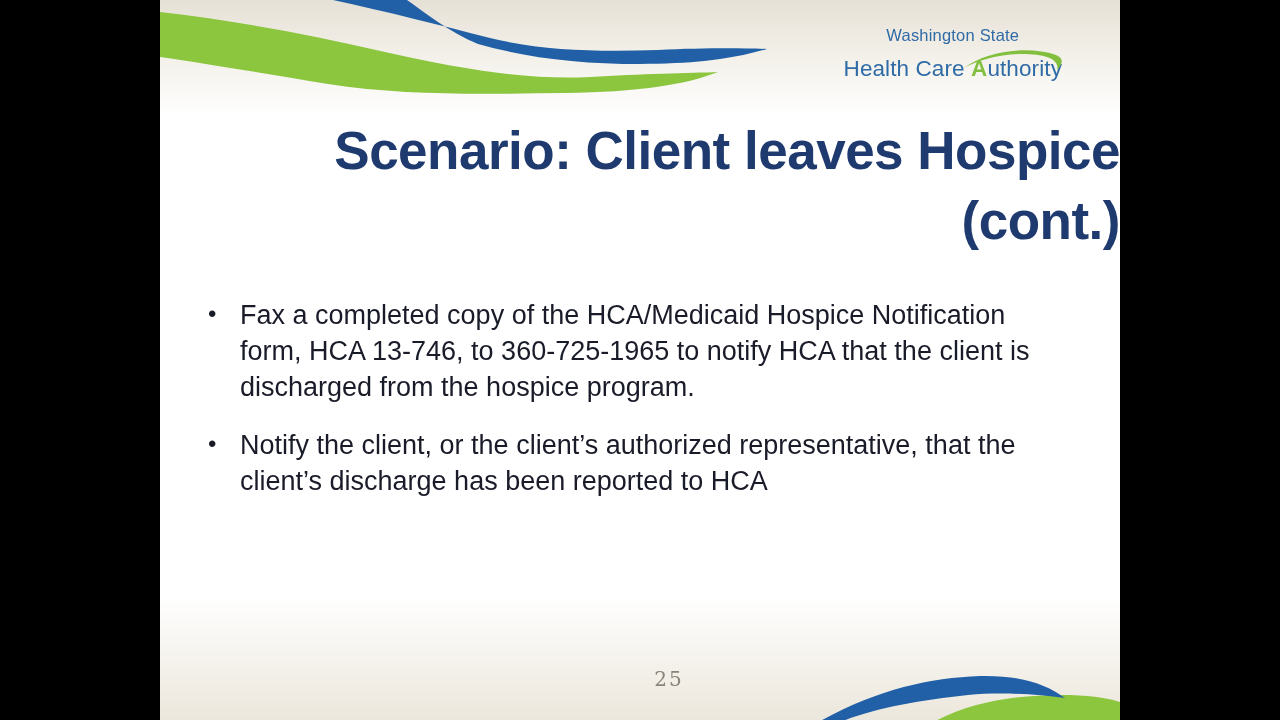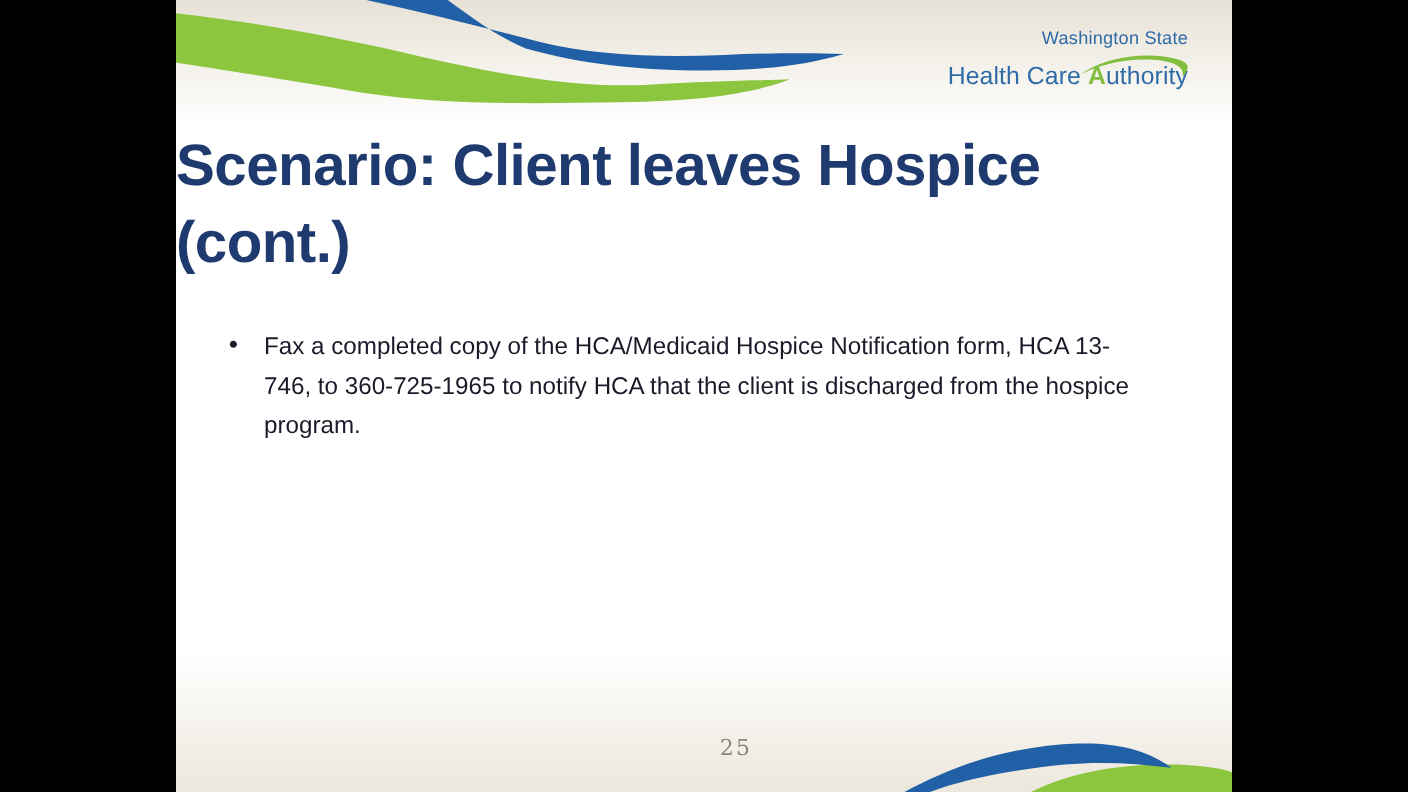--- a/index.html
+++ b/index.html
@@ -23,51 +23,51 @@
       #e6e1d6 0px, #f3f0e9 55px, #ffffff 115px,
       #ffffff 595px, #ece7dc 720px);
   }
   .top-waves, .bottom-waves {
     position: absolute; left: 0; width: 960px; display: block;
   }
   .top-waves { top: 0; height: 112px; }
   .bottom-waves { bottom: 0; height: 104px; }
 
   .logo {
-    position: absolute; top: 27px; right: 40px;
-    text-align: right; line-height: 1.05;
+    position: absolute; top: 27px; right: 58px;
+    text-align: center; line-height: 1.05;
     color: #2f6ba6;
   }
   .logo-line1 {
     font-size: 16.5px; letter-spacing: 0.2px; font-weight: 500;
   }
   .logo-line2 {
     position: relative; font-size: 22.5px; letter-spacing: 0.1px;
     font-weight: 500; margin-top: 13px; white-space: nowrap;
   }
   .logo-a { color: #83bf3f; font-weight: 600; }
   .logo-swoosh {
     position: absolute; left: 106px; top: -11px;
     width: 122px; height: 42px; pointer-events: none;
   }
 
   .slide-title {
     position: absolute; top: 116px; left: 0; width: 960px;
-    text-align: left;
+    text-align: right;
     color: #1f3a6e;
     font-size: 53px; font-weight: 700; line-height: 70px;
     letter-spacing: -0.5px;
   }
 
   .bullet-list {
     position: absolute; top: 297px; left: 46px;
     width: 856px;
     list-style: none;
     color: #191b28;
-    font-size: 22px; line-height: 36px;
+    font-size: 27px; line-height: 36px;
   }
   .bullet-item {
     position: relative;
     padding-left: 34px;
     margin-bottom: 22px;
     max-width: 845px;
   }
   .bullet-item::before {
     content: "\2022";
     position: absolute; left: 2px; top: -1px;
@@ -113,20 +113,21 @@
       </div>
     </div>
 
     <div class="slide-title">
       <div>Scenario: Client leaves Hospice</div>
       <div>(cont.)</div>
     </div>
 
     <ul class="bullet-list">
       <li class="bullet-item">Fax a completed copy of the HCA/Medicaid Hospice Notification form, HCA 13-746, to 360-725-1965 to notify HCA that the client is discharged from the hospice program.</li>
+      <li class="bullet-item">Notify the client, or the client’s authorized representative, that the client’s discharge has been reported to HCA</li>
     </ul>
 
     <div class="page-number">25</div>
 
     <svg class="bottom-waves" viewBox="0 0 960 104" preserveAspectRatio="none">
       <path d="M770,108 C808,86 858,78 910,79 C935,80 952,83 960,86
                L960,108 Z" fill="#8cc63f"></path>
       <path d="M655,108 C715,74 768,62 820,60 C860,59 886,68 905,82
                C874,78 840,76 808,79 C758,84 706,94 676,108 Z" fill="#2160a6"></path>
     </svg>

